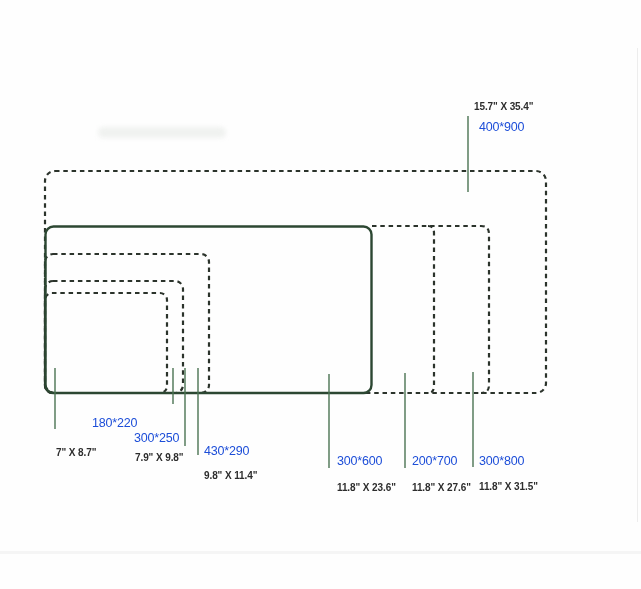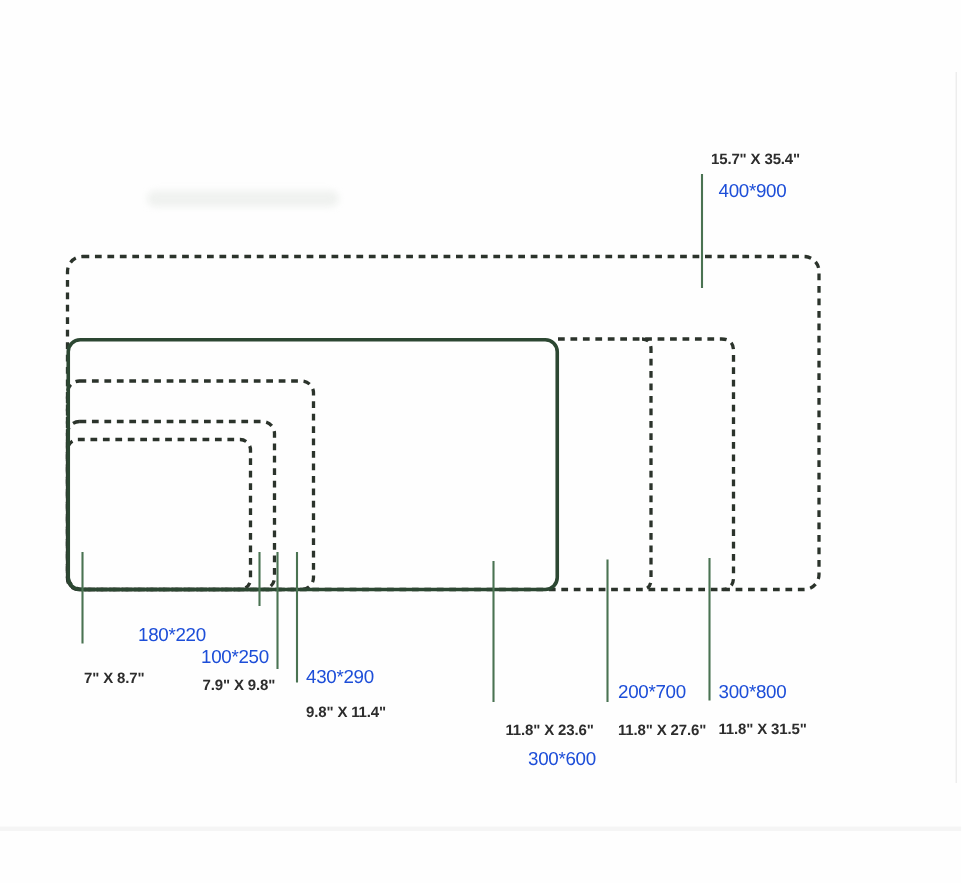--- a/index.html
+++ b/index.html
@@ -63,27 +63,27 @@
     <line x1="473" y1="372" x2="473" y2="467" stroke="#4a7352" stroke-width="1.4"></line>
     <line x1="468" y1="116" x2="468" y2="192" stroke="#4a7352" stroke-width="1.4"></line>
   </svg>
 
   <div class="lbl lbl-in" style="left:474px;top:101px;">15.7" X 35.4"</div>
   <div class="lbl lbl-mm" style="left:479px;top:120px;">400*900</div>
 
   <div class="lbl lbl-mm" style="left:57px;top:416px;margin-left:35px;">180*220</div>
   <div class="lbl lbl-in" style="left:56px;top:447px;">7" X 8.7"</div>
 
-  <div class="lbl lbl-mm" style="left:134px;top:431px;">100*250</div>
+  <div class="lbl lbl-mm" style="left:134px;top:431px;">300*250</div>
   <div class="lbl lbl-in" style="left:135px;top:452px;">7.9" X 9.8"</div>
 
   <div class="lbl lbl-mm" style="left:204px;top:444px;">430*290</div>
   <div class="lbl lbl-in" style="left:204px;top:470px;">9.8" X 11.4"</div>
 
-  <div class="lbl lbl-mm" style="left:352px;top:454px;margin-top:45px;">300*600</div>
+  <div class="lbl lbl-mm" style="left:337px;top:454px;">300*600</div>
   <div class="lbl lbl-in" style="left:337px;top:482px;">11.8" X 23.6"</div>
 
   <div class="lbl lbl-mm" style="left:412px;top:454px;">200*700</div>
   <div class="lbl lbl-in" style="left:412px;top:482px;">11.8" X 27.6"</div>
 
   <div class="lbl lbl-mm" style="left:479px;top:454px;">300*800</div>
   <div class="lbl lbl-in" style="left:479px;top:481px;">11.8" X 31.5"</div>
 
   <div class="smudge-artifact"></div>
   <div class="edge-artifact"></div>

